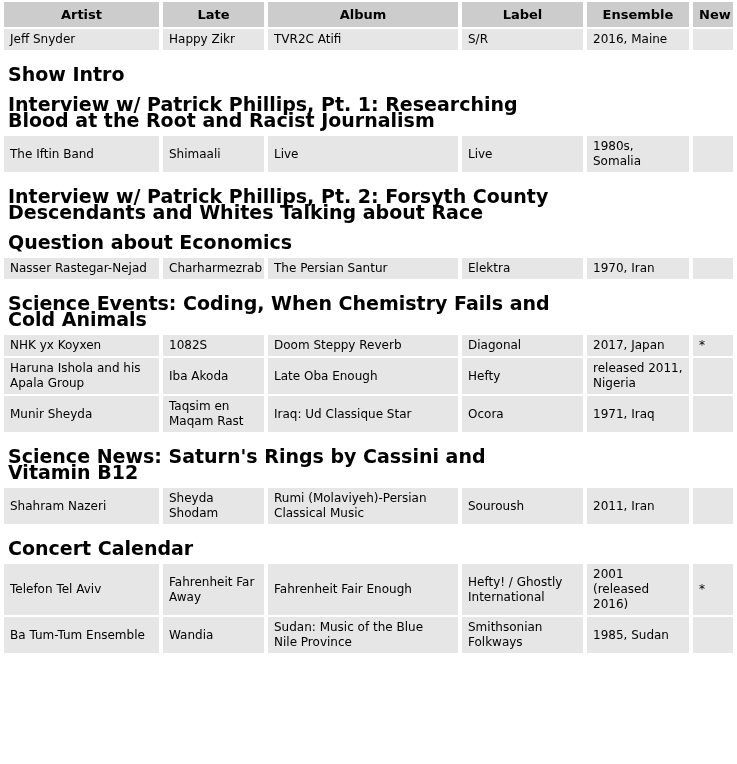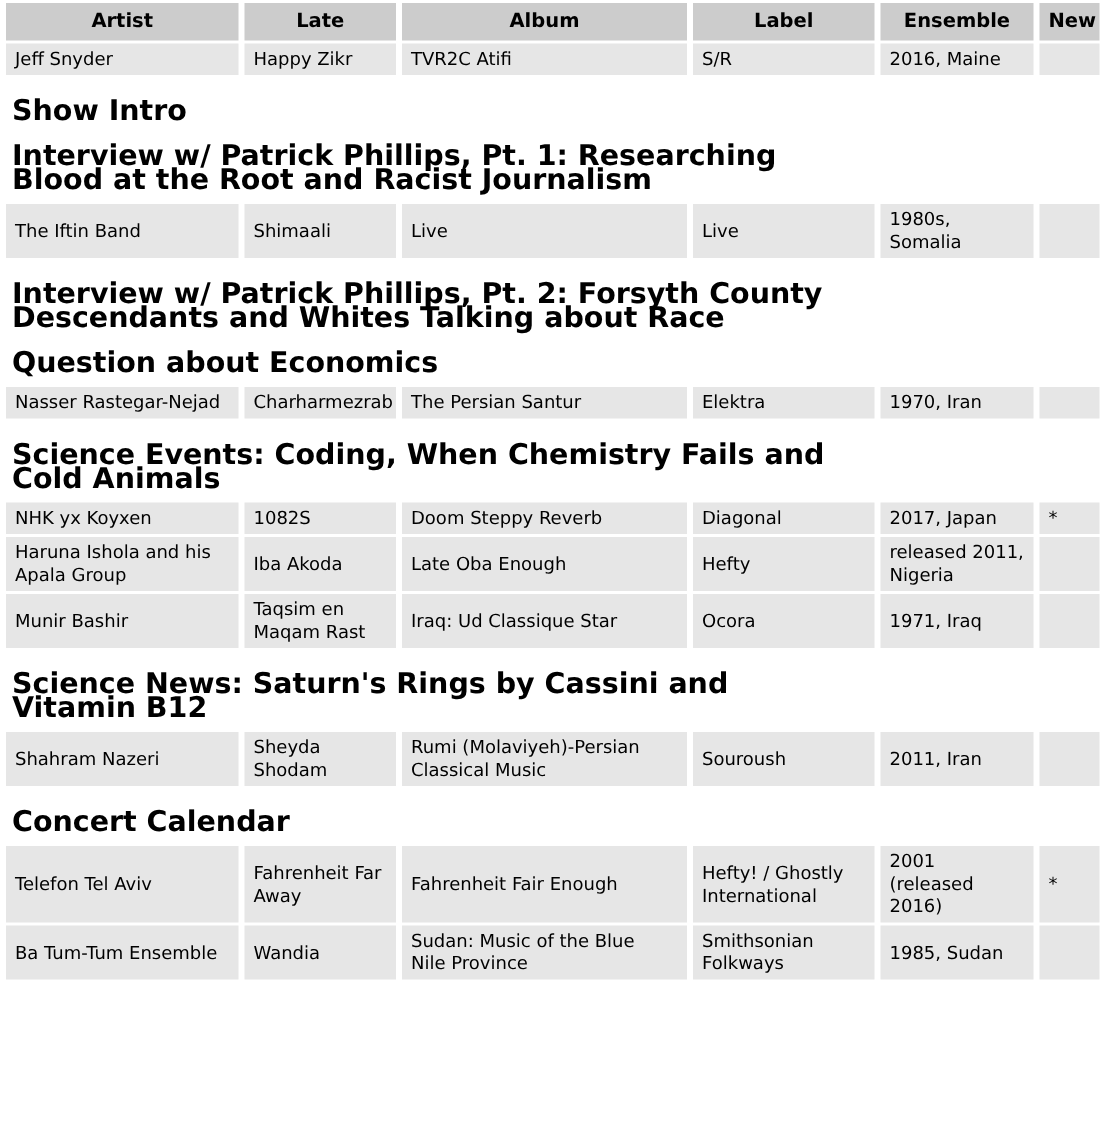--- a/index.html
+++ b/index.html
@@ -164,21 +164,21 @@
           <td>Haruna Ishola and his
 Apala Group</td>
           <td>Iba Akoda</td>
           <td>Late Oba Enough</td>
           <td>Hefty</td>
           <td>released 2011,
 Nigeria</td>
           <td></td>
         </tr>
         <tr>
-          <td>Munir Bashir</td>
+          <td>Munir Sheyda</td>
           <td>Taqsim en
 Maqam Rast</td>
           <td>Iraq: Ud Classique Star</td>
           <td>Ocora</td>
           <td>1971, Iraq</td>
           <td></td>
         </tr>
       </tbody>
     </table>
     <div class="section-heading">Science News: Saturn's Rings by Cassini and

